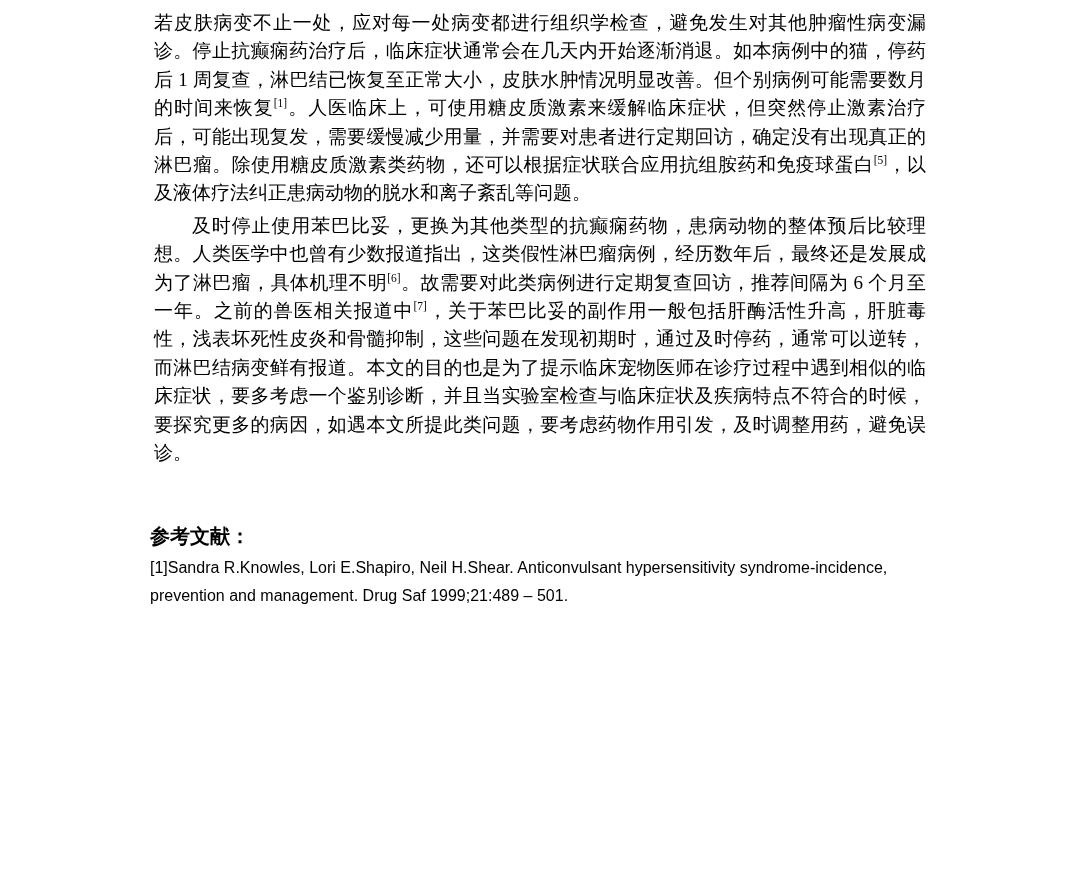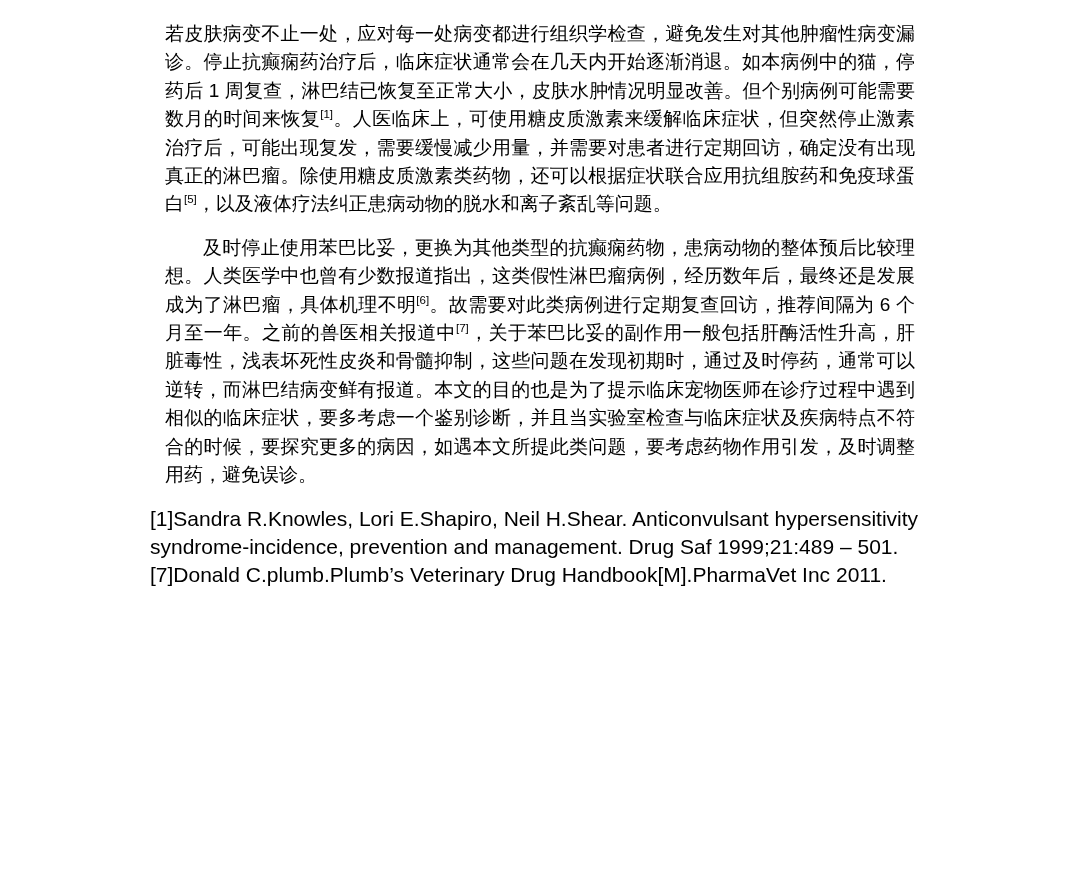--- a/index.html
+++ b/index.html
@@ -14,22 +14,22 @@
     overflow: hidden;
   }
   .page {
     box-sizing: border-box;
     width: 1080px;
     height: 885px;
     padding: 5px 150px 0 150px;
     background: #ffffff;
   }
   .cn-para {
-    margin: 15px;
-    font-family: Liberation Sans, sans-serif;
+    margin: 4px;
+    font-family: Liberation Serif, serif;
     font-size: 19px;
     line-height: 28.4px;
     text-align: justify;
     color: #000000;
   }
   .cn-para.indented {
     text-indent: 38px;
   }
   sup.cite {
     font-size: 11.5px;
@@ -41,37 +41,37 @@
     margin: 53px 0 0 0;
     font-family: "Liberation Serif", serif;
     font-size: 20px;
     font-weight: bold;
     line-height: 30px;
     color: #000000;
   }
   .refs-list {
     margin-top: 3px;
     font-family: "Liberation Sans", sans-serif;
-    font-size: 21px;
+    font-size: 16px;
     line-height: 28.3px;
     color: #000000;
   }
   .ref-item {
     margin: 0;
     text-align: left;
   }
 </style>
 </head>
 <body>
 
 <div class="page">
 
   <p class="cn-para"><span>若皮肤病变不止一处，应对每一处病变都进行组织学检查，避免发生对其他肿瘤性病变漏诊。停止抗癫痫药治疗后，临床症状通常会在几天内开始逐渐消退。如本病例中的猫，停药后 1 周复查，淋巴结已恢复至正常大小，皮肤水肿情况明显改善。但个别病例可能需要数月的时间来恢复</span><sup class="cite">[1]</sup><span>。人医临床上，可使用糖皮质激素来缓解临床症状，但突然停止激素治疗后，可能出现复发，需要缓慢减少用量，并需要对患者进行定期回访，确定没有出现真正的淋巴瘤。除使用糖皮质激素类药物，还可以根据症状联合应用抗组胺药和免疫球蛋白</span><sup class="cite">[5]</sup><span>，以及液体疗法纠正患病动物的脱水和离子紊乱等问题。</span></p>
 
   <p class="cn-para indented"><span>及时停止使用苯巴比妥，更换为其他类型的抗癫痫药物，患病动物的整体预后比较理想。人类医学中也曾有少数报道指出，这类假性淋巴瘤病例，经历数年后，最终还是发展成为了淋巴瘤，具体机理不明</span><sup class="cite">[6]</sup><span>。故需要对此类病例进行定期复查回访，推荐间隔为 6 个月至一年。之前的兽医相关报道中</span><sup class="cite">[7]</sup><span>，关于苯巴比妥的副作用一般包括肝酶活性升高，肝脏毒性，浅表坏死性皮炎和骨髓抑制，这些问题在发现初期时，通过及时停药，通常可以逆转，而淋巴结病变鲜有报道。本文的目的也是为了提示临床宠物医师在诊疗过程中遇到相似的临床症状，要多考虑一个鉴别诊断，并且当实验室检查与临床症状及疾病特点不符合的时候，要探究更多的病因，如遇本文所提此类问题，要考虑药物作用引发，及时调整用药，避免误诊。</span></p>
 
+  <h3 class="refs-heading">参考文献：</h3>
 
   <div class="refs-list">
     <p class="ref-item">[1]Sandra R.Knowles, Lori E.Shapiro, Neil H.Shear. Anticonvulsant hypersensitivity syndrome-incidence, prevention and management. Drug Saf 1999;21:489 – 501.</p>
-    <p class="ref-item">[7]Donald C.plumb.Plumb’s Veterinary Drug Handbook[M].PharmaVet Inc 2011.</p>
   </div>
 
 </div>
 
 </body></html>

